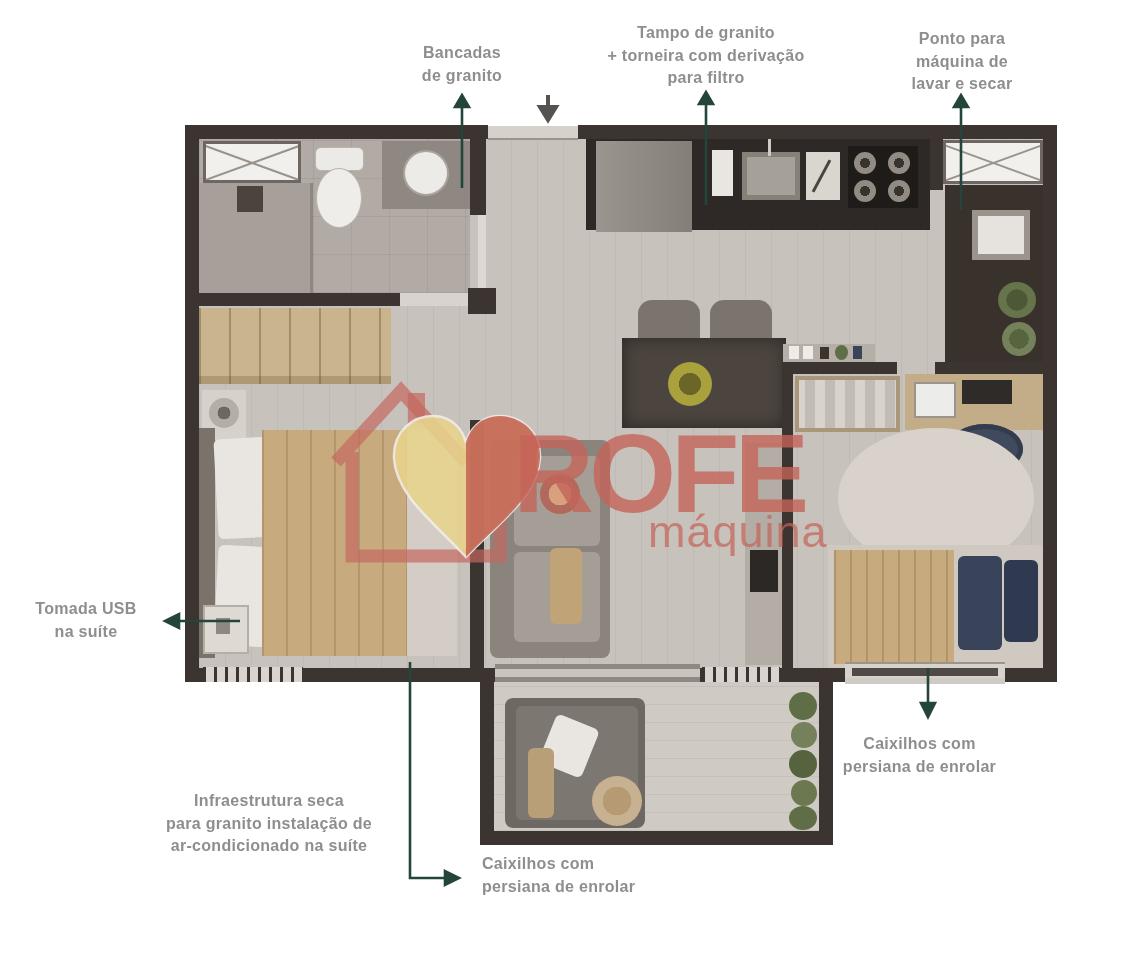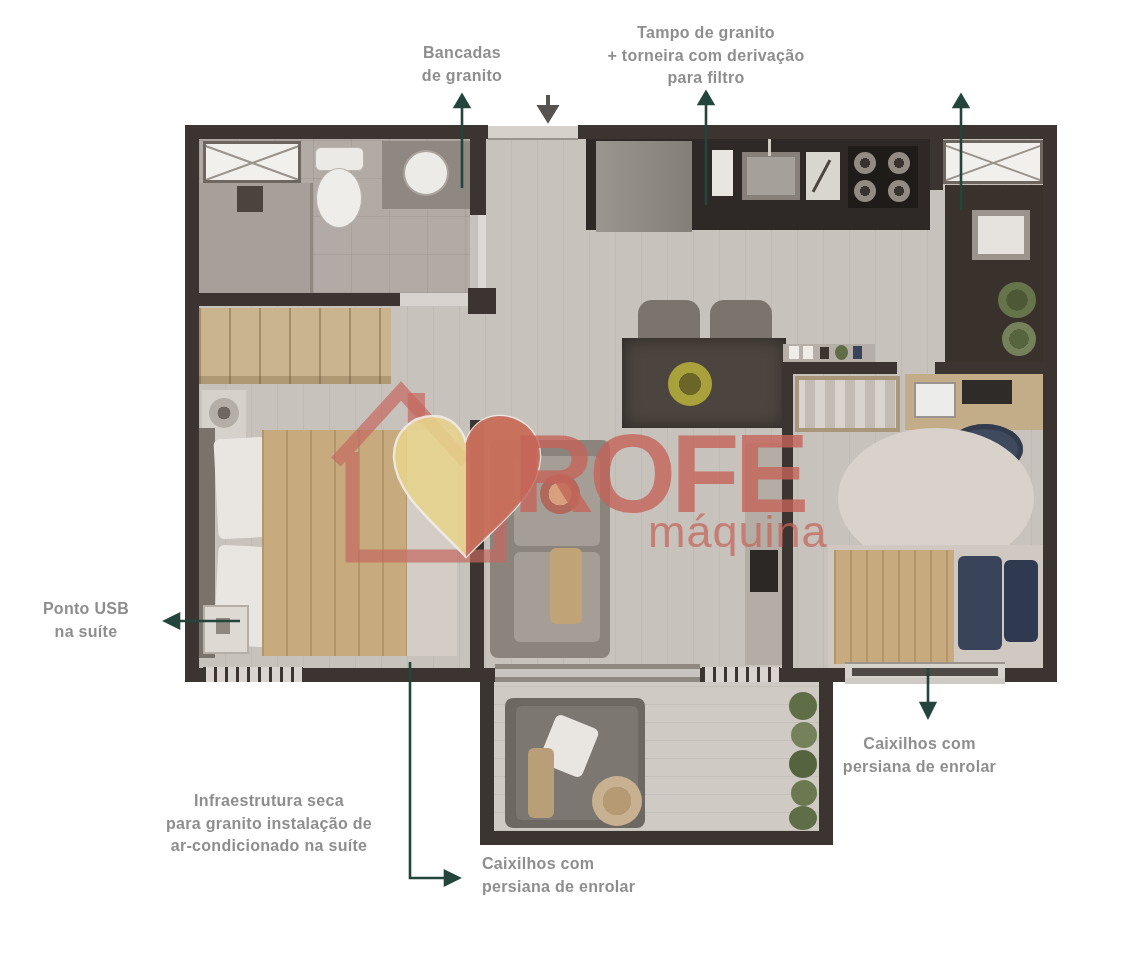--- a/index.html
+++ b/index.html
@@ -195,21 +195,24 @@
       <line x1="548" y1="95" x2="548" y2="108"></line>
       <polygon points="540,107 556,107 548,120"></polygon>
     </g>
   </svg>
 
   <div class="label" style="left:586px;top:22px;width:240px;">Tampo de granito
 + torneira com derivação
 para filtro</div>
   <div class="label" style="left:392px;top:42px;width:140px;">Bancadas
 de granito</div>
-  <div class="label" style="left:10px;top:598px;width:152px;">Ponto USB
+  <div class="label" style="left:892px;top:28px;width:140px;">Ponto para
+máquina de
+lavar e secar</div>
+  <div class="label" style="left:10px;top:598px;width:152px;">Tomada USB
 na suíte</div>
   <div class="label" style="left:143px;top:790px;width:252px;">Infraestrutura seca
 para granito instalação de
 ar-condicionado na suíte</div>
   <div class="label label-left" style="left:482px;top:853px;width:210px;">Caixilhos com
 persiana de enrolar</div>
   <div class="label" style="left:822px;top:733px;width:195px;">Caixilhos com
 persiana de enrolar</div>
 
 </div>

